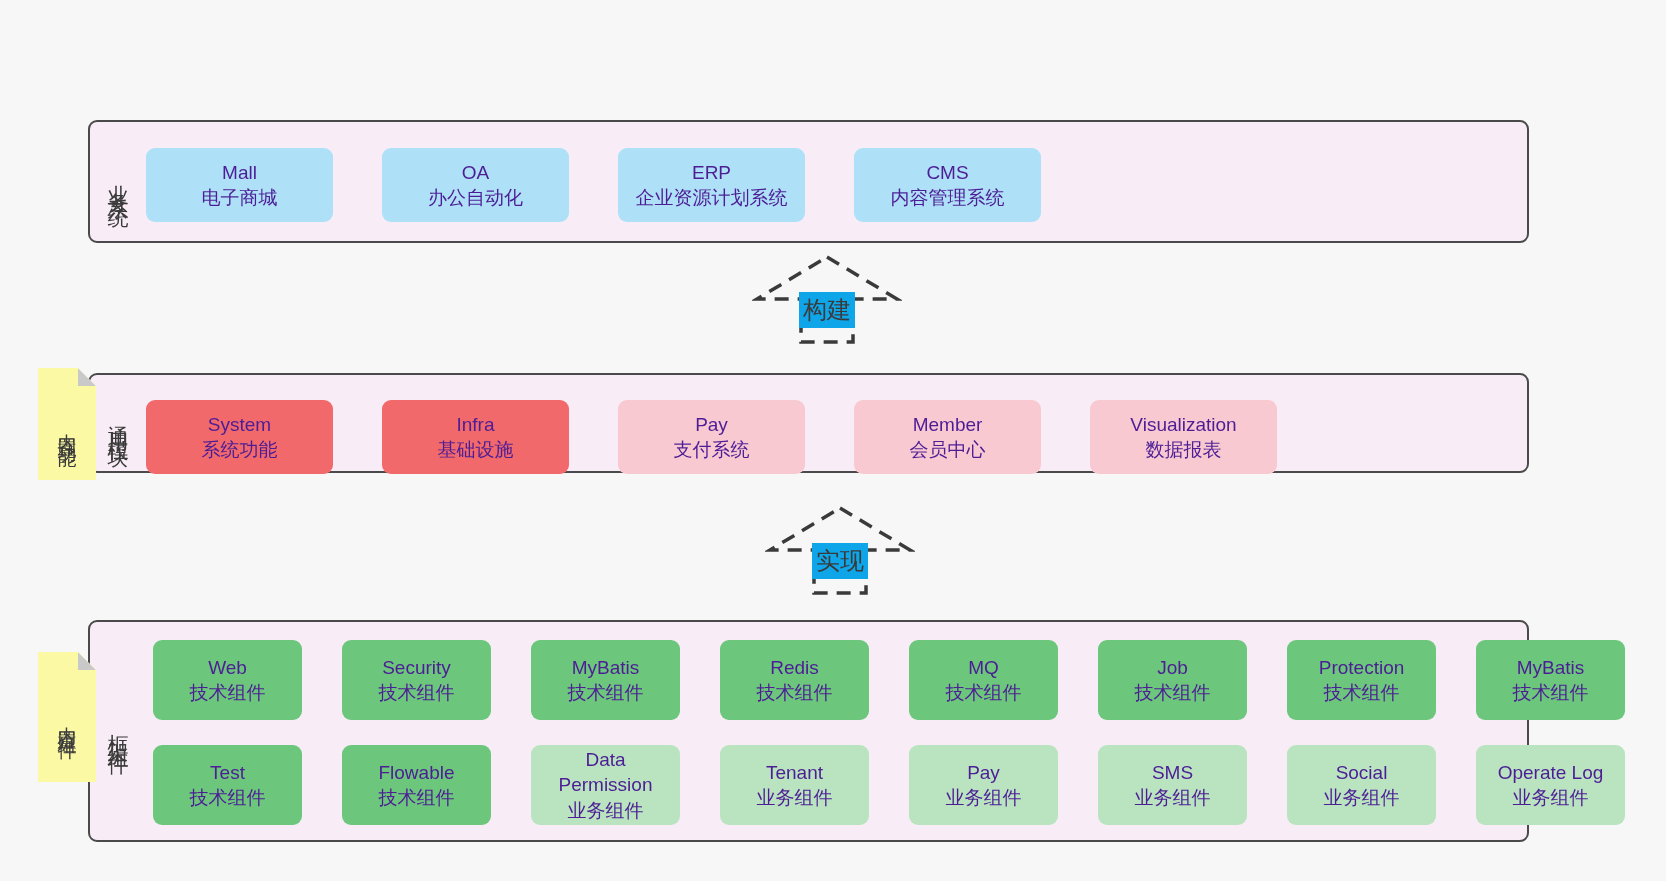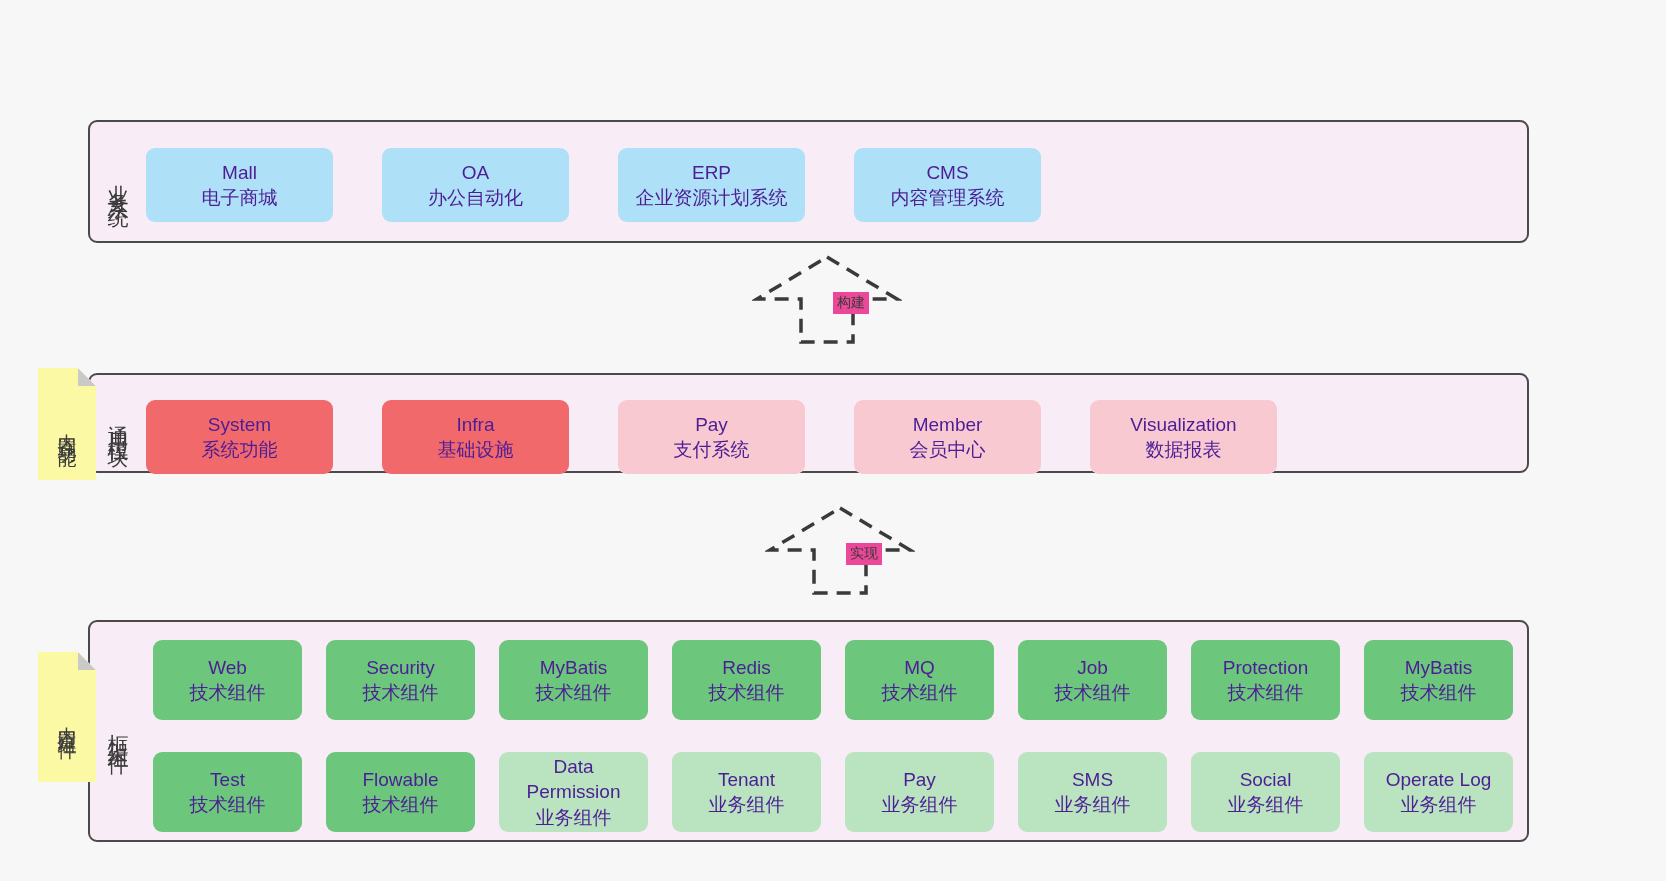--- a/index.html
+++ b/index.html
@@ -43,21 +43,21 @@
     align-items:center;justify-content:center;
     text-align:center;
     font-size:19px;line-height:1.32;
     color:#4c1d95;
     box-sizing:border-box;
     padding:4px 8px;
   }
   .band-row--wide .node{width:187px;height:74px;}
   .band-row--grid .node{width:149px;height:80px;}
   .band-row--wide{gap:49px;}
-  .band-row--grid{gap:24px;}
+  .band-row--grid{gap:40px;}
   .node--blue{background:#aee0f8;}
   .node--red{background:#f2696c;}
   .node--pink{background:#f9c9d2;}
   .node--green{background:#6cc77c;}
   .node--lightgreen{background:#bae4c0;}
   
   .sticky{
     position:absolute;
     left:38px;width:58px;
     background:#fcf9a5;
@@ -83,26 +83,25 @@
   .arrow{
     position:absolute;
     width:150px;height:95px;
     z-index:2;
   }
   .arrow svg{position:absolute;inset:0;}
   .arrow .arrow-label{
     position:absolute;
     left:50%;top:40px;
     transform:translateX(-50%);
-    background:#ec4899;
+    background:#0ea5e9;
     padding:2px 4px;
-    font-size:14px;
+    font-size:24px;
     color:#3a3a3a;
     white-space:nowrap;
-    margin-left:24px;
   }
 </style>
 </head>
 <body>
 
 <div class="band" style="top:120px;height:123px;">
   <div class="band-label">业务系统</div>
   <div class="band-row band-row--wide" style="left:56px;top:26px;">
     <div class="node node--blue">
       <span>Mall</span>
@@ -204,21 +203,21 @@
     <div class="node node--green">
       <span>Protection</span>
       <span>技术组件</span>
     </div>
     <div class="node node--green">
       <span>MyBatis</span>
       <span>技术组件</span>
     </div>
   </div>
 
-  <div class="band-row band-row--grid" style="left:63px;top:130px;">
+  <div class="band-row band-row--grid" style="left:63px;top:123px;">
     <div class="node node--green">
       <span>Test</span>
       <span>技术组件</span>
     </div>
     <div class="node node--green">
       <span>Flowable</span>
       <span>技术组件</span>
     </div>
     <div class="node node--lightgreen">
       <span>Data Permission</span>

